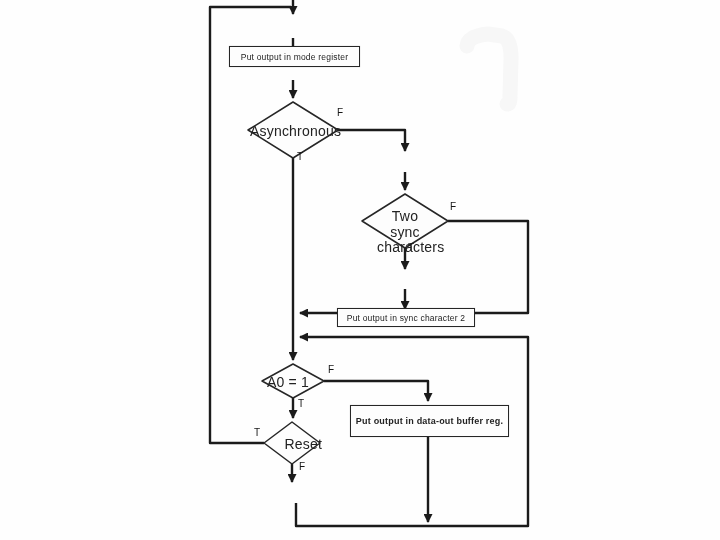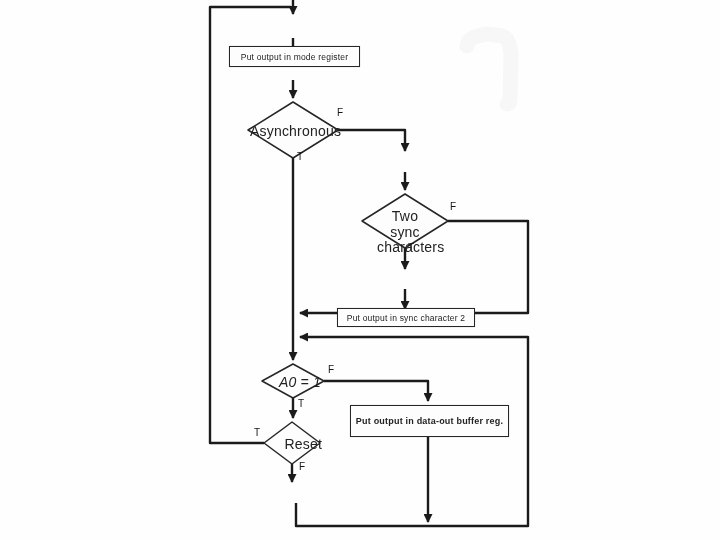--- a/index.html
+++ b/index.html
@@ -70,21 +70,21 @@
 
   <div class="pbox" style="left:337px;top:272px;width:136px;height:17px;margin-top:36px;">Put output in sync character 2</div>
 
   <div class="pbox thick" style="left:350px;top:405px;width:157px;height:30px;">Put output in data-out buffer reg.</div>
 
 
   <div class="dlabel" style="left:250px;top:124px;width:86px;">Asynchronous</div>
 
   <div class="dlabel" style="left:377px;top:209px;width:56px;">Two sync characters</div>
 
-  <div class="dlabel" style="left:270px;top:375px;width:60px;font-style:italic;">A0 = 1</div>
+  <div class="dlabel" style="left:258px;top:375px;width:60px;">A0 = 1</div>
 
   <div class="dlabel" style="left:262px;top:437px;width:60px;text-align:right;">Reset</div>
 
   <div class="blabel" style="left:337px;top:107px;">F</div>
   <div class="blabel" style="left:297px;top:151px;">T</div>
 
   <div class="blabel" style="left:450px;top:201px;">F</div>
   <div class="blabel" style="left:408px;top:242px;">T</div>
 
   <div class="blabel" style="left:328px;top:364px;">F</div>

